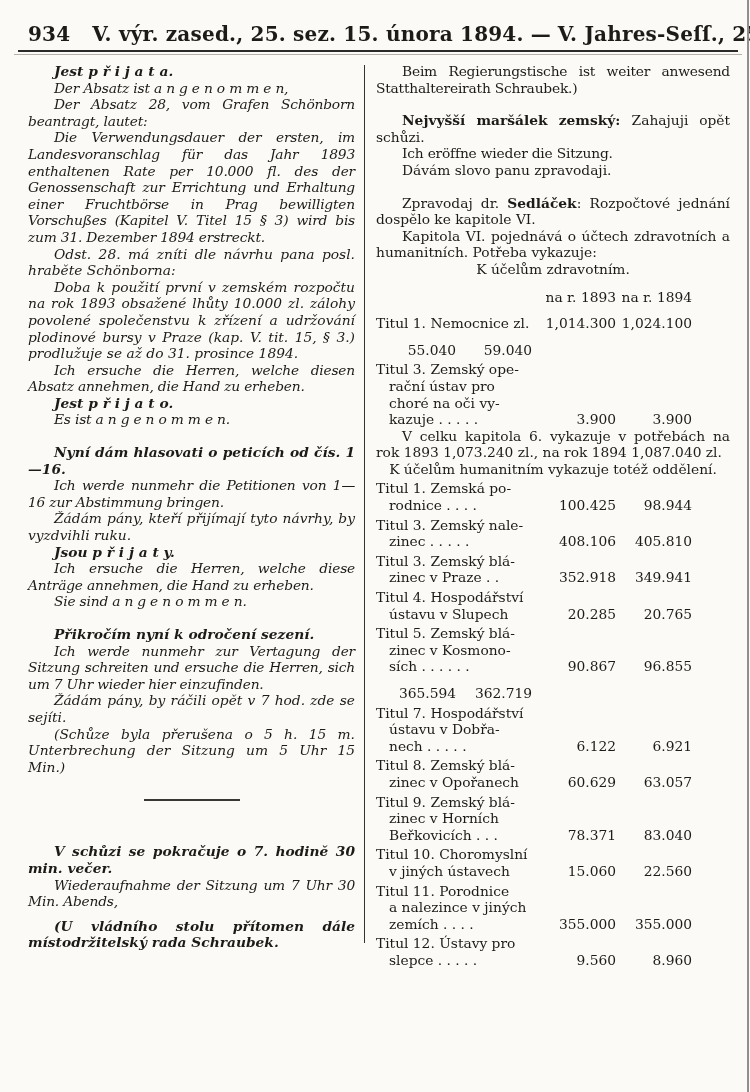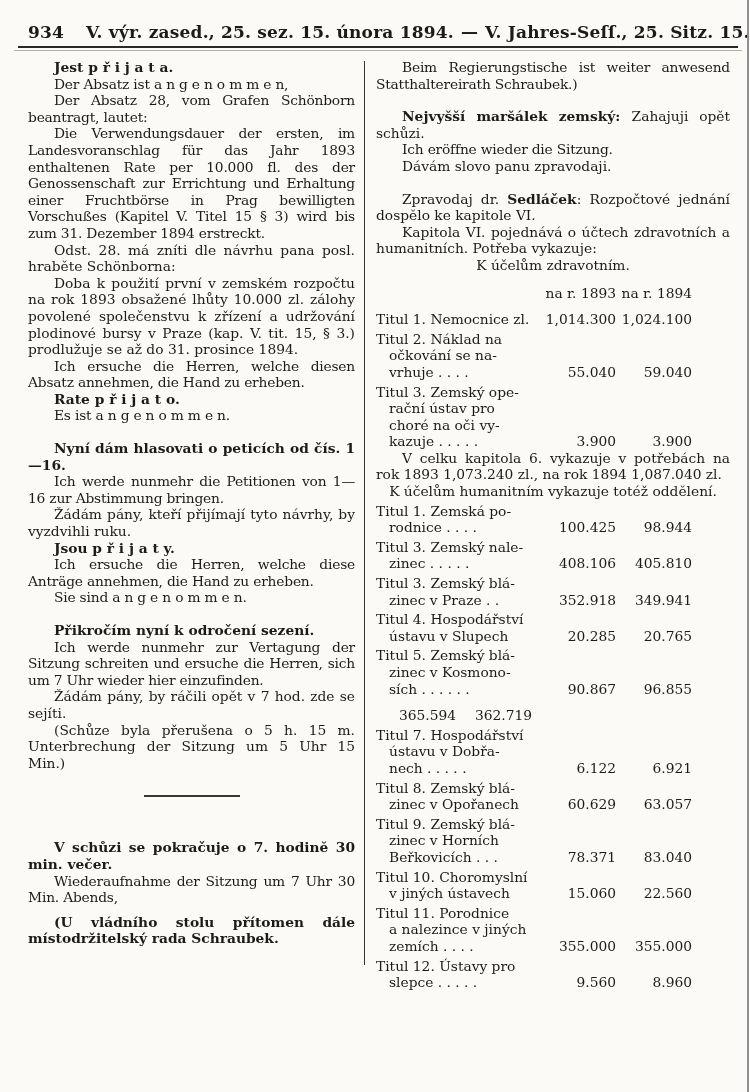--- a/index.html
+++ b/index.html
@@ -15,32 +15,32 @@
     width:750px;height:1092px;
     background:var(--paper);
     color:var(--ink);
     font-family:"DejaVu Serif","Liberation Serif",serif;
     overflow:hidden;
   }
   
   .runhead{
     display:flex;align-items:baseline;
     padding:22px 28px 0 28px;
-    font-size:17px;font-weight:bold;letter-spacing:.2px;
+    font-size:20px;font-weight:bold;letter-spacing:.2px;
     white-space:nowrap;
   }
   .runhead .pgnum{margin-right:22px;}
   .runhead .sep{margin:0 7px;}
   .rule-main{height:2px;background:var(--rule);margin:4px 12px 0 18px;}
   .rule-echo{height:1px;background:#b5b1aa;margin:2px 8px 0 14px;}
 
   
   .columns{display:flex;align-items:stretch;padding:8px 20px 0 28px;}
   .col{font-size:13.8px;line-height:16.6px;}
-  .col.left{width:336px;padding-right:9px;}
+  .col.left{width:336px;padding-right:9px;font-style:italic;}
   .col-divider{width:1px;background:#35332f;margin-top:2px;margin-bottom:26px;}
   .col.right{flex:1;padding-left:11px;}
 
   .para{margin:0;text-align:justify;text-indent:26px;}
   .para .b{font-weight:bold;}
   .bold{font-weight:bold;}
   .de{letter-spacing:-0.2px;}
   .center{text-align:center;text-indent:0;}
   .gap{margin-top:16px;}
   .gap-sm{margin-top:8px;}
@@ -85,21 +85,21 @@
 
   <main class="columns">
     <section class="col left" id="left-col">
         <p class="para bold">Jest p ř i j a t a.</p>
         <p class="para de">Der Absatz ist a n g e n o m m e n,</p>
         <p class="para de">Der Absatz 28, vom Grafen Schönborn beantragt, lautet:</p>
         <p class="para de">Die Verwendungsdauer der ersten, im Landesvoranschlag für das Jahr 1893 enthaltenen Rate per 10.000 fl. des der Genossenschaft zur Errichtung und Erhaltung einer Fruchtbörse in Prag bewilligten Vorschußes (Kapitel V. Titel 15 § 3) wird bis zum 31. Dezember 1894 erstreckt.</p>
         <p class="para">Odst. 28. má zníti dle návrhu pana posl. hraběte Schönborna:</p>
         <p class="para">Doba k použití první v zemském rozpočtu na rok 1893 obsažené lhůty 10.000 zl. zálohy povolené společenstvu k zřízení a udržování plodinové bursy v Praze (kap. V. tit. 15, § 3.) prodlužuje se až do 31. prosince 1894.</p>
         <p class="para de">Ich ersuche die Herren, welche diesen Absatz annehmen, die Hand zu erheben.</p>
-        <p class="para bold">Rate p ř i j a t o.</p>
+        <p class="para bold">Jest p ř i j a t o.</p>
         <p class="para de">Es ist a n g e n o m m e n.</p>
         <p class="para bold gap">Nyní dám hlasovati o peticích od čís. 1—16.</p>
         <p class="para de">Ich werde nunmehr die Petitionen von 1—16 zur Abstimmung bringen.</p>
         <p class="para">Žádám pány, kteří přijímají tyto návrhy, by vyzdvihli ruku.</p>
         <p class="para bold">Jsou p ř i j a t y.</p>
         <p class="para de">Ich ersuche die Herren, welche diese Anträge annehmen, die Hand zu erheben.</p>
         <p class="para de">Sie sind a n g e n o m m e n.</p>
         <p class="para bold gap">Přikročím nyní k odročení sezení.</p>
         <p class="para de">Ich werde nunmehr zur Vertagung der Sitzung schreiten und ersuche die Herren, sich um 7 Uhr wieder hier einzufinden.</p>
         <p class="para">Žádám pány, by ráčili opět v 7 hod. zde se sejíti.</p>
@@ -122,23 +122,20 @@
           <div class="tlabel"></div>
           <div class="tval tv1">na r. 1893</div>
           <div class="tval tv2">na r. 1894</div>
         </div>
         <div class="trow">
           <div class="tlabel">Titul 1. Nemocnice zl.</div>
           <div class="tval tv1">1,014.300</div>
           <div class="tval tv2">1,024.100</div>
         </div>
         <div class="trow">
-          <div class="tlabel">Titul 2. Náklad na
-očkování se na-
-vrhuje . . . .</div>
           <div class="tval tv1">55.040</div>
           <div class="tval tv2">59.040</div>
         </div>
         <div class="trow">
           <div class="tlabel">Titul 3. Zemský ope-
 rační ústav pro
 choré na oči vy-
 kazuje . . . . .</div>
           <div class="tval tv1">3.900</div>
           <div class="tval tv2">3.900</div>

